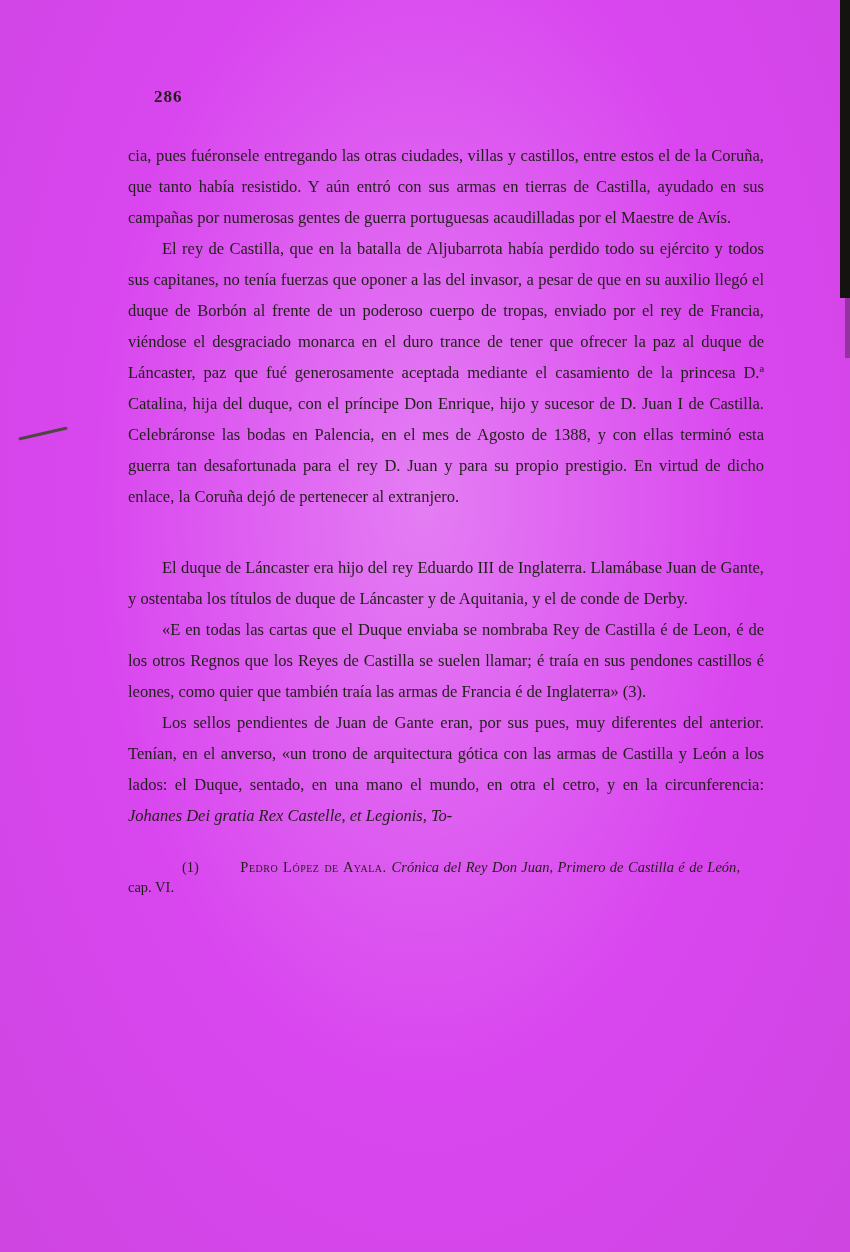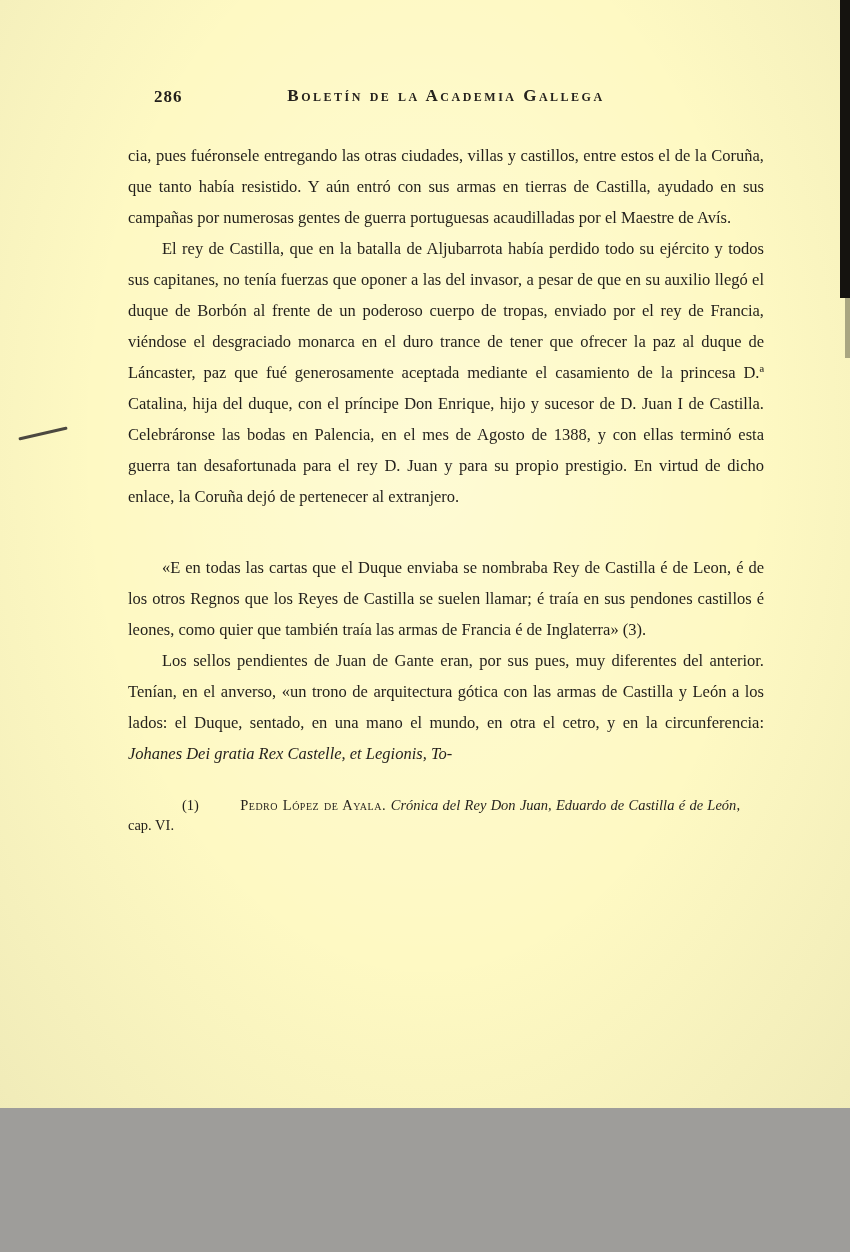--- a/index.html
+++ b/index.html
@@ -6,22 +6,22 @@
   html, body { margin: 0; padding: 0; }
   body {
     width: 850px;
     height: 1252px;
     background: #9e9d9a;
     font-family: "Liberation Serif", serif;
   }
   .page {
     position: relative;
     width: 850px;
-    height: 1108px;
-    background: #fef9c3;
+    height: 1252px;
+    background: #d946ef;
     overflow: hidden;
     color: #221f1b;
   }
   
   .page::before {
     content: "";
     position: absolute;
     inset: 0;
     background: radial-gradient(ellipse at 50% 40%, rgba(255,255,255,0.30) 0%, rgba(255,255,255,0.0) 55%, rgba(60,55,45,0.07) 100%);
     pointer-events: none;
@@ -121,29 +121,29 @@
 <div class="page">
 
   <div class="scan-bar-right"></div>
   <div class="scan-bar-right-faint"></div>
   <div class="pen-mark"></div>
 
   <div class="content">
 
     <div class="page-header">
       <span class="page-number">286</span>
-      <span class="journal-title">Boletín de la Academia Gallega</span>
     </div>
 
     <div class="body-text">
       <p class="para-continuation">cia, pues fuéronsele entregando las otras ciudades, villas y castillos, entre estos el de la Coruña, que tanto había resistido. Y aún entró con sus armas en tierras de Castilla, ayudado en sus campañas por numerosas gentes de guerra portuguesas acaudilladas por el Maestre de Avís.</p>
       <p>El rey de Castilla, que en la batalla de Aljubarrota había perdido todo su ejército y todos sus capitanes, no tenía fuerzas que oponer a las del invasor, a pesar de que en su auxilio llegó el duque de Borbón al frente de un poderoso cuerpo de tropas, enviado por el rey de Francia, viéndose el desgraciado monarca en el duro trance de tener que ofrecer la paz al duque de Láncaster, paz que fué generosamente aceptada mediante el casamiento de la princesa D.ª Catalina, hija del duque, con el príncipe Don Enrique, hijo y sucesor de D. Juan I de Castilla. Celebráronse las bodas en Palencia, en el mes de Agosto de 1388, y con ellas terminó esta guerra tan desafortunada para el rey D. Juan y para su propio prestigio. En virtud de dicho enlace, la Coruña dejó de pertenecer al extranjero.</p>
 
       <div class="section-gap"></div>
 
+      <p>El duque de Láncaster era hijo del rey Eduardo III de Inglaterra. Llamábase Juan de Gante, y ostentaba los títulos de duque de Láncaster y de Aquitania, y el de conde de Derby.</p>
       <p>«E en todas las cartas que el Duque enviaba se nombraba Rey de Castilla é de Leon, é de los otros Regnos que los Reyes de Castilla se suelen llamar; é traía en sus pendones castillos é leones, como quier que también traía las armas de Francia é de Inglaterra» (3).</p>
       <p><span>Los sellos pendientes de Juan de Gante eran, por sus pues, muy diferentes del anterior. Tenían, en el anverso, «un trono de arquitectura gótica con las armas de Castilla y León a los lados: el Duque, sentado, en una mano el mundo, en otra el cetro, y en la circunferencia: </span><em class="latin">Johanes Dei gratia Rex Castelle, et Legionis, To-</em></p>
     </div>
 
-    <div class="footnote"><span>(1) </span><span class="smallcaps">Pedro López de Ayala. </span><span class="work-title">Crónica del Rey Don Juan, Eduardo de Castilla é de León</span><span>, cap. VI.</span></div>
+    <div class="footnote"><span>(1) </span><span class="smallcaps">Pedro López de Ayala. </span><span class="work-title">Crónica del Rey Don Juan, Primero de Castilla é de León</span><span>, cap. VI.</span></div>
 
   </div>
 </div>
 
 </body></html>

